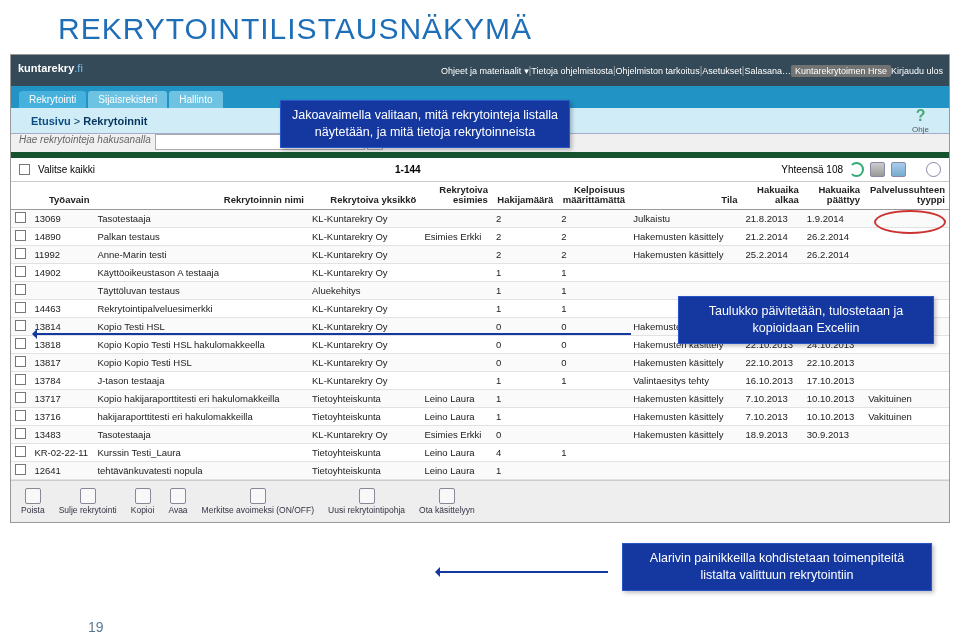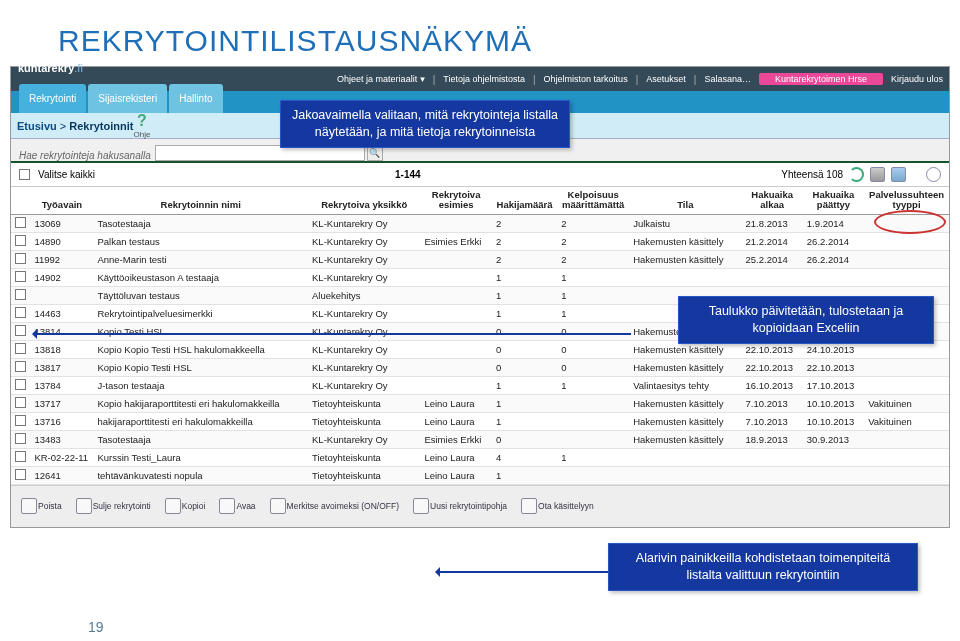--- a/index.html
+++ b/index.html
@@ -1,67 +1,67 @@
 <!DOCTYPE html>
 <html><head>
 <meta charset="utf-8">
 <style>
   *{box-sizing:border-box;margin:0;padding:0;font-family:Arial,Helvetica,sans-serif}
   body{background:#fff;width:960px;height:641px;overflow:hidden;position:relative}
-  .slide-title{color:#1e6fb8;font-size:30px;font-weight:400;padding:24px 0 8px 58px;letter-spacing:1px}
+  .slide-title{color:#1e6fb8;font-size:30px;font-weight:400;padding:12px 0 8px 58px;letter-spacing:1px}
   .app{margin:0 10px;border:1px solid #999;background:#fff;font-size:10px}
-  .topbar{background:#344a58;color:#fff;height:24px;display:flex;align-items:center;justify-content:flex-end;padding:0 6px;gap:8px}
+  .topbar{background:#344a58;color:#fff;height:31px;display:flex;align-items:center;justify-content:flex-end;padding:0 6px;}
   .topbar .item{display:flex;align-items:center;gap:3px;font-size:9px;cursor:pointer}
   .topbar .sep{opacity:.5}
-  .topbar .user{background:#ec4899;padding:1px 16px;border-radius:2px}
+  .topbar .user{background:#737373;padding:1px 4px;border-radius:2px}
   .logo{position:absolute;left:18px;top:62px;font-size:11px;color:#fff}
   .logo b{font-weight:700}
   .logo .fi{color:#7fbee6}
   .tabs{background:#2193c4;height:22px;display:flex;align-items:flex-end;padding-left:8px;gap:2px}
-  .tab{background:#46b1dc;color:#fff;font-size:10px;padding:9px 10px;border-radius:3px 3px 0 0;cursor:pointer}
+  .tab{background:#46b1dc;color:#fff;font-size:10px;padding:3px 10px;border-radius:3px 3px 0 0;cursor:pointer}
   .tab.inactive{background:#6fc3e2}
-  .crumb-row{background:#d0ecf7;height:26px;display:flex;align-items:center;padding:0 6px;border-bottom:1px solid #aac}
+  .crumb-row{background:#d0ecf7;height:26px;display:flex;align-items:center;justify-content:space-between;padding:0 20px;border-bottom:1px solid #aac}
   .crumbs{color:#06365e;font-size:11px}
   .crumbs a{color:#0b4c84;text-decoration:none;font-weight:700}
   .help{color:#4a7;font-size:16px;font-weight:700}
   .help-col{text-align:center;color:#555;font-size:8px}
-  .search-row{background:#f0f0f0;height:24px;display:flex;align-items:flex-end;padding:0 8px;border-bottom:2px solid #14532d}
+  .search-row{background:#f0f0f0;height:24px;display:flex;align-items:flex-start;padding:0 8px;border-bottom:6px solid #14532d}
   .search-row input{width:210px;height:16px;font-size:10px;padding:0 4px;border:1px solid #aaa}
   .search-row .mag{width:16px;height:16px;background:#eee;border:1px solid #aaa;margin-left:2px;display:flex;align-items:center;justify-content:center;font-size:9px;color:#555;cursor:pointer}
   .meta-row{display:flex;align-items:center;padding:4px 8px;border-bottom:1px solid #ccc;font-size:10px}
   .meta-row .range{margin-left:300px;font-weight:700}
   .meta-row .total{margin-left:auto;margin-right:6px}
   .icons-r{display:flex;gap:6px;align-items:center}
   .ic{width:15px;height:15px;border:1px solid #88a;border-radius:2px;display:inline-block}
   .ic.refresh{border-radius:50%;border:2px solid #3a7;border-left-color:transparent}
   .ic.print{background:linear-gradient(#ccc,#999)}
   .ic.copy{background:linear-gradient(#ace,#7ac)}
   .ic.mag{border-radius:50%}
   .ellipse{position:absolute;right:14px;top:210px;width:72px;height:24px;border:2px solid #c33;border-radius:50%;pointer-events:none}
   table{width:100%;border-collapse:collapse;font-size:9.5px}
-  thead th{text-align:center;font-weight:700;padding:3px 4px;border-bottom:1px solid #999;color:#222;vertical-align:bottom;line-height:1.1}
+  thead th{text-align:right;font-weight:700;padding:3px 4px;border-bottom:1px solid #999;color:#222;vertical-align:bottom;line-height:1.1}
   tbody td{padding:2px 4px;border-bottom:1px solid #e2e2e2;color:#222;white-space:nowrap;overflow:hidden}
   tbody tr:nth-child(odd){background:#fafafa}
   .cb{width:11px;height:11px;border:1px solid #777;display:inline-block;background:#fff}
   .col-cb{width:18px}
   .col-key{width:56px}
   .col-name{width:210px;overflow:hidden}
   .col-unit{width:110px}
   .col-mgr{width:70px}
   .col-n{width:30px}
   .col-stat{width:110px}
   .col-d{width:60px}
   .col-t{width:52px}
   .toolbar{background:#eee;border-top:1px solid #ccc;height:42px;display:flex;align-items:center;gap:14px;padding:0 10px}
-  .tbtn{display:flex;align-items:center;gap:1px;color:#334;font-size:8.5px;cursor:pointer}
+  .tbtn{display:flex;flex-direction:column;align-items:center;gap:1px;color:#334;font-size:8.5px;cursor:pointer}
   .tbtn .ico{width:16px;height:16px;border:1px solid #889;background:#f8f8f8;border-radius:2px}
   .callout{position:absolute;background:#1438a0;color:#fff;font-size:12.5px;text-align:center;padding:6px 10px;border:1px solid #2a55c8;line-height:1.35;box-shadow:2px 2px 4px rgba(0,0,0,.25)}
   .callout.c1{left:280px;top:100px;width:290px}
   .callout.c2{right:26px;top:296px;width:256px}
-  .callout.c3{right:42px;bottom:50px;width:310px}
+  .callout.c3{right:28px;bottom:50px;width:310px}
   .arrow{position:absolute;background:#1438a0;height:2px}
   .arrow::before{content:"";position:absolute;left:-8px;top:-4px;border:5px solid transparent;border-right-color:#1438a0}
   .arrow.a1{left:35px;top:333px;width:596px}
   .arrow.a2{left:438px;top:571px;width:170px}
   .page-num{position:absolute;left:88px;bottom:6px;color:#5b7a92;font-size:14px}
 </style>
 </head>
 <body>
 
 <div class="slide-title">REKRYTOINTILISTAUSNÄKYMÄ</div>

